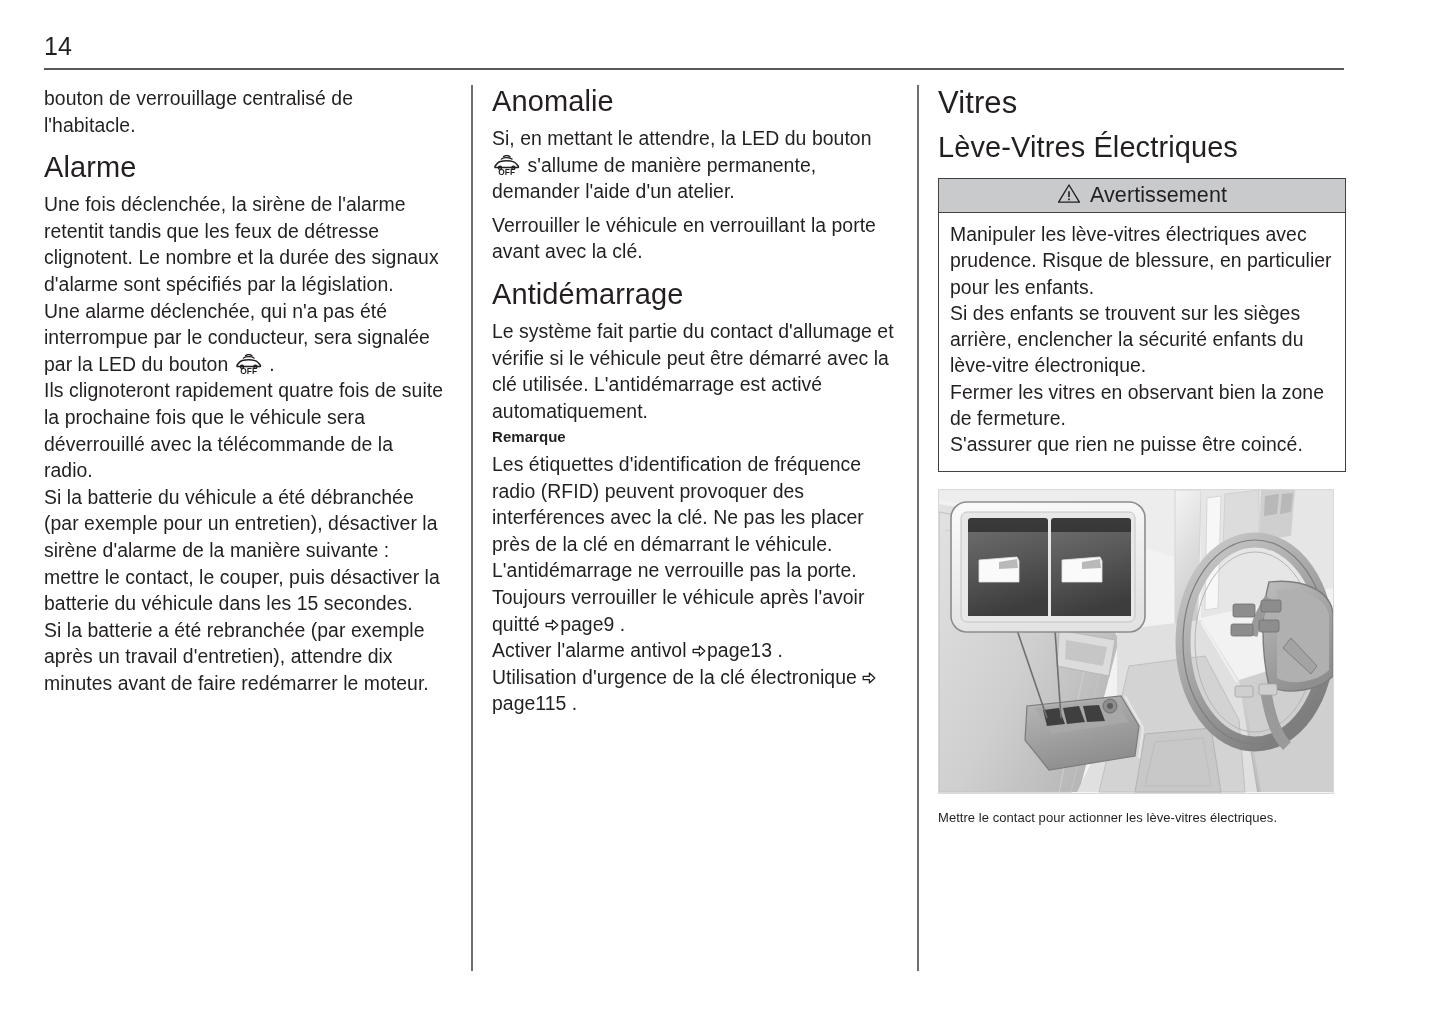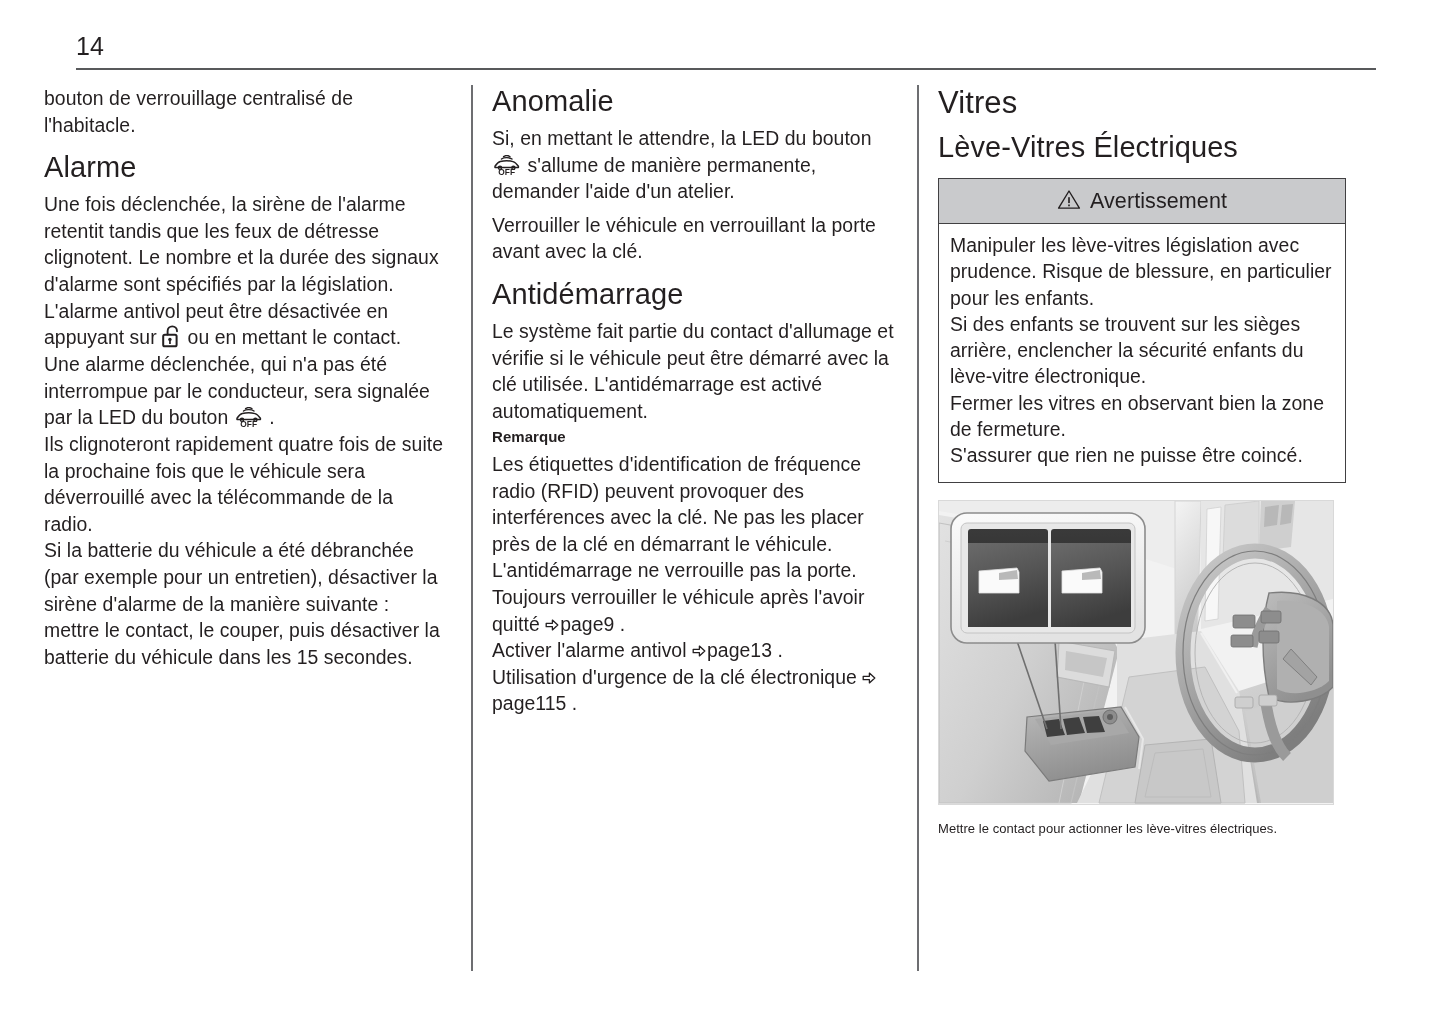--- a/index.html
+++ b/index.html
@@ -20,21 +20,20 @@
   }
 
   
   .page-header {
     position: absolute;
     left: 44px;
     top: 32px;
     width: 1300px;
     height: 38px;
     border-bottom: 2px solid #58595b;
-    margin-left: 32px;
   }
   .page-number {
     position: absolute;
     left: 0;
     top: 0;
     font-size: 25px;
     font-weight: 400;
     letter-spacing: 0.2px;
   }
   .page-chapter {
@@ -119,21 +118,21 @@
 
   
   .warning-box {
     margin-top: 14px;
     border: 1.6px solid #414042;
     width: 408px;
   }
   .warning-head {
     background: #c9cacc;
     border-bottom: 1.6px solid #414042;
-    height: 45px;
+    height: 34px;
     display: flex;
     align-items: center;
     justify-content: center;
     gap: 9px;
   }
   .warning-head-label {
     font-size: 21.5px;
     letter-spacing: 0.1px;
   }
   .warning-body {
@@ -176,50 +175,39 @@
   <div class="col col-1">
 
     <p class="para">bouton de verrouillage centralisé de l'habitacle.</p>
 
     <div class="spacer-md"></div>
 
     <h2 class="section-title">Alarme</h2>
 
     <p class="para">Une fois déclenchée, la sirène de l'alarme retentit tandis que les feux de détresse clignotent. Le nombre et la durée des signaux d'alarme sont spécifiés par la législation.</p>
 
-    <p class="para">
-      <span>L'alarme antivol peut être désactivée en appuyant sur</span>
-      <span class="icon-inline icon-unlock">
-        <svg viewBox="0 0 20 26" width="20" height="26" aria-hidden="true">
-          <path d="M5.6 9.5 L5.6 6.2 C5.6 3.3 7.7 1.4 10.3 1.4 C12.9 1.4 15.0 3.3 15.0 6.2" fill="none" stroke="#231f20" stroke-width="1.9" stroke-linecap="round"></path>
-          <rect x="1.2" y="9.7" width="13.4" height="11.6" rx="1.6" ry="1.6" fill="none" stroke="#231f20" stroke-width="2"></rect>
-          <circle cx="7.9" cy="14.4" r="1.7" fill="#231f20"></circle>
-          <rect x="7.1" y="14.4" width="1.7" height="4.6" fill="#231f20"></rect>
-        </svg>
-      </span>
-      <span>ou en mettant le contact.</span>
-    </p>
 
     <p class="para">
       <span>Une alarme déclenchée, qui n'a pas été interrompue par le conducteur, sera signalée par la LED du bouton</span>
       <span class="icon-inline icon-caroff">
         <svg viewBox="0 0 30 21" width="30" height="21" aria-hidden="true">
           <path d="M3.0 11.2 C3.0 11.2 6.0 7.2 8.3 6.6 C11.3 5.8 18.0 5.8 21.0 6.6 C23.3 7.2 26.4 11.2 26.4 11.2 L26.4 12.6 L3.0 12.6 Z" fill="none" stroke="#231f20" stroke-width="1.5" stroke-linejoin="round"></path>
           <circle cx="8.0" cy="12.8" r="1.6" fill="none" stroke="#231f20" stroke-width="1.4"></circle>
           <circle cx="21.4" cy="12.8" r="1.6" fill="none" stroke="#231f20" stroke-width="1.4"></circle>
           <path d="M9.5 4.0 C11.9 2.2 17.6 2.2 20.0 4.0" fill="none" stroke="#231f20" stroke-width="1.4" stroke-linecap="round"></path>
           <path d="M11.6 1.6 C13.4 0.4 16.1 0.4 17.9 1.6" fill="none" stroke="#231f20" stroke-width="1.4" stroke-linecap="round"></path>
           <text x="14.7" y="20.2" font-family="Liberation Sans, sans-serif" font-size="8.4" font-weight="700" text-anchor="middle" fill="#231f20">OFF</text>
         </svg>
       </span>
       <span>.</span>
     </p>
 
     <p class="para">Ils clignoteront rapidement quatre fois de suite la prochaine fois que le véhicule sera déverrouillé avec la télécommande de la radio.</p>
     <p class="para">Si la batterie du véhicule a été débranchée (par exemple pour un entretien), désactiver la sirène d'alarme de la manière suivante : mettre le contact, le couper, puis désactiver la batterie du véhicule dans les 15 secondes.</p>
+    <p class="para">Si la batterie a été rebranchée (par exemple après un travail d'entretien), attendre dix minutes avant de faire redémarrer le moteur.</p>
   </div>
 
   <div class="col col-2">
 
     <h2 class="section-title">Anomalie</h2>
 
     <p class="para">
       <span>Si, en mettant le attendre, la LED du bouton</span>
       <span class="icon-inline icon-caroff">
         <svg viewBox="0 0 30 21" width="30" height="21" aria-hidden="true">
@@ -291,21 +279,21 @@
         <span>
           <svg viewBox="0 0 26 23" width="24" height="21" aria-hidden="true">
             <path d="M13 2.2 L24.4 21.0 L1.6 21.0 Z" fill="none" stroke="#231f20" stroke-width="1.5" stroke-linejoin="round"></path>
             <rect x="12.1" y="9.0" width="1.8" height="6.4" fill="#231f20"></rect>
             <rect x="12.1" y="17.0" width="1.8" height="1.9" fill="#231f20"></rect>
           </svg>
         </span>
         <span class="warning-head-label">Avertissement</span>
       </div>
       <div class="warning-body">
-        <p>Manipuler les lève-vitres législation avec prudence. Risque de blessure, en particulier pour les enfants.</p>
+        <p>Manipuler les lève-vitres électriques avec prudence. Risque de blessure, en particulier pour les enfants.</p>
         <p>Si des enfants se trouvent sur les sièges arrière, enclencher la sécurité enfants du lève-vitre électronique.</p>
         <p>Fermer les vitres en observant bien la zone de fermeture.</p>
         <p>S'assurer que rien ne puisse être coincé.</p>
       </div>
     </div>
 
     <div class="figure">
       <svg width="394" height="303" viewBox="0 0 394 303" aria-hidden="true">
         <defs>
           <linearGradient id="gDash" x1="0" y1="0" x2="0.25" y2="1">

